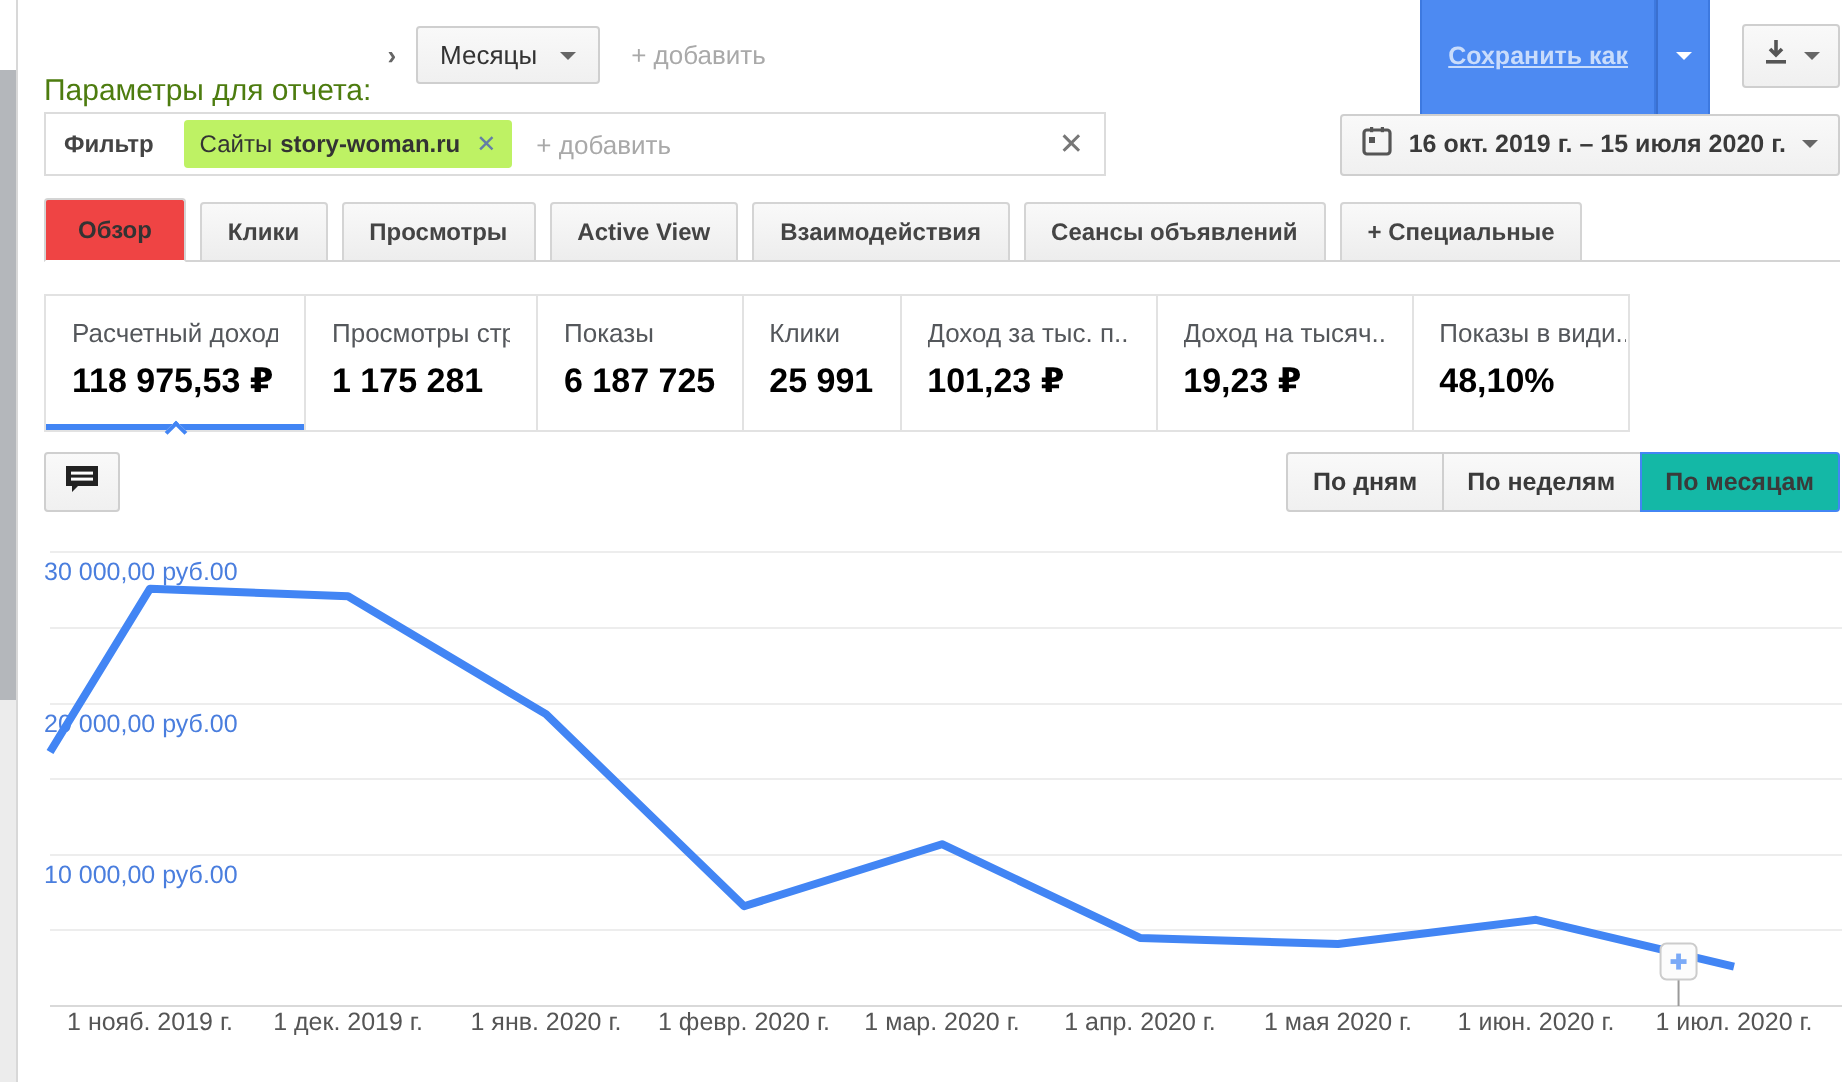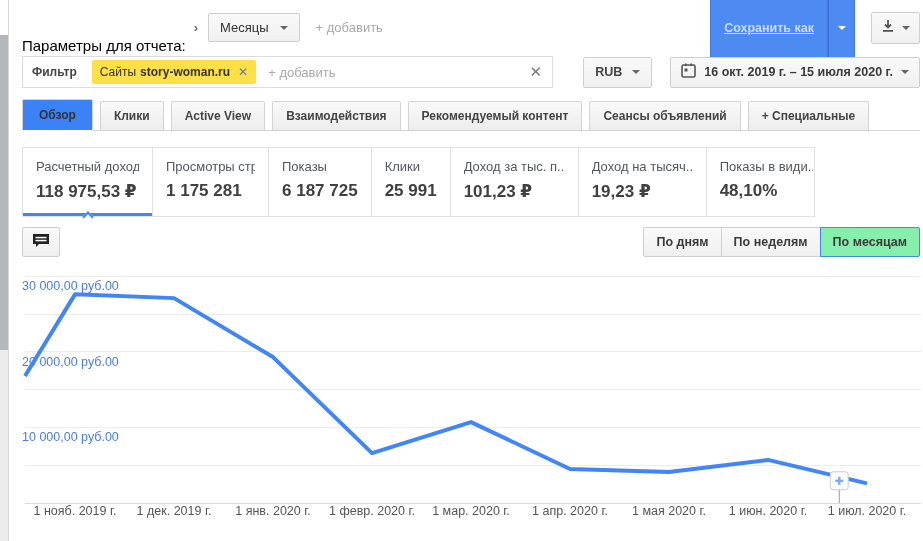--- a/index.html
+++ b/index.html
@@ -19,77 +19,77 @@
   .btn {
     background: linear-gradient(#f9f9f9,#f0f0f0);
     border: 1px solid #cfcfcf; border-radius: 2px;
     font: inherit; color:#333; display: inline-flex; align-items: center; cursor: pointer;
   }
   .caret { width:0; height:0; border-left:4px solid transparent; border-right:4px solid transparent; border-top:4px solid #666; display:inline-block; }
   .caret.white { border-top-color:#fff; }
 
   
   .header-row { display:flex; align-items:center; padding-top:11px; height:44px; }
-  .page-title { font-size:15px; color:#000000;margin-top:36px; }
+  .page-title { font-size:15px; color:#4d7c0f;margin-top:36px; }
   .chev { color:#666; font-weight:bold; font-size:13px; margin:0 10px 0 8px; }
   .report-type { padding:6px 11px; gap:11px; font-size:13px; }
   .add-param { color:#a9a9a9; font-size:13px; margin-left:16px; cursor:pointer; }
   .header-actions { margin-left:auto; display:flex; align-items:center; gap:16px; }
   .save-group { display:flex; }
   .save-main {
     background:#4d8af2; border:1px solid #3d79e0; border-radius:2px 0 0 2px;
     color:#c9dcfb; font-size:12.5px; font-weight:bold; text-decoration:underline;
     padding:23px 13px; cursor:pointer; font-family:inherit;
   }
   .save-caret { background:#4d8af2; border:1px solid #3d79e0; border-left:1px solid #3a70d0; border-radius:0 2px 2px 0; width:27px; justify-content:center; }
   .download-btn { padding:7px 9px; gap:7px; height:32px; }
 
   
   .filter-row { display:flex; align-items:center; margin-top:12px; }
   .filter-box { width:531px; height:32px; border:1px solid #dcdcdc; display:flex; align-items:center; padding:0 10px 0 9px; background:#fff; }
   .filter-label { font-weight:bold; font-size:12px; color:#444; margin-right:15px; }
-  .chip { background:#fde047; border-radius:2px; height:24px; display:inline-flex; align-items:center; padding:0 8px; font-size:12px; color:#333; white-space:nowrap; }
+  .chip { background:#bef264; border-radius:2px; height:24px; display:inline-flex; align-items:center; padding:0 8px; font-size:12px; color:#333; white-space:nowrap; }
   .chip b { margin-left:4px; }
   .chip-x { color:#64810_; } 
   .chip .chip-x { color:#637ea6; font-weight:bold; margin-left:8px; font-size:12px; cursor:pointer; }
   .filter-add { color:#a9a9a9; font-size:13px; margin-left:12px; }
   .filter-clear { margin-left:auto; color:#777; font-size:15px; cursor:pointer; }
   .filter-right { margin-left:auto; display:flex; gap:18px; align-items:center; }
   .currency-btn { padding:0 11px; gap:10px; height:31px; font-weight:bold; color:#444; font-size:12.5px; }
   .date-btn { padding:0 10px; gap:8px; height:31px; font-weight:bold; color:#3a3a3a; font-size:12.5px; }
 
   
   .tabs { display:flex; align-items:flex-end; margin-top:13px; border-bottom:1px solid #d4d4d4; height:30px; }
   .tab {
     background: linear-gradient(#f9f9f9,#ededed); border:1px solid #d4d4d4; border-radius:2px 2px 0 0;
     font-size:12px; font-weight:bold; color:#444; padding:7px 13px; margin-right:7px; margin-bottom:-1px;
     white-space:nowrap; cursor:pointer;
   }
-  .tab.active { background:#3b82f6; border-bottom-color:#fff; color:#333; padding:8px 16px; }
+  .tab.active { background:#ef4444; border-bottom-color:#fff; color:#333; padding:8px 16px; }
 
   
   .metrics { display:flex; border:1px solid #e2e2e2; margin-top:16px; width:793px; }
   .metric { position:relative; border-right:1px solid #e2e2e2; padding:11px 13px 14px; overflow:visible; cursor:pointer; }
   .metric:last-child { border-right:none; }
   .metric .m-label { font-size:13px; color:#54575b; margin-bottom:7px; white-space:nowrap; overflow:hidden; }
-  .metric .m-value { font-size:17px; font-weight:bold; color:#404040; white-space:nowrap; }
+  .metric .m-value { font-size:17px; font-weight:bold; color:#000000; white-space:nowrap; }
   .metric.selected::after { content:""; position:absolute; left:0; right:0; bottom:0; height:3px; background:#4285f4; }
   .metric.selected .notch { position:absolute; left:50%; bottom:-5px; width:8px; height:8px; background:#fff;
     border-top:2px solid #4285f4; border-left:2px solid #4285f4; transform:translateX(-50%) rotate(45deg); z-index:2; }
   .m-w1{width:130px}.m-w2{width:116px}.m-w3{width:132px}.m-w4{width:132px}.m-w5{width:128px}.m-w6{width:128px}.m-w7{width:119px}
 
   
   .controls-row { display:flex; justify-content:space-between; align-items:center; margin-top:10px; height:30px; }
   .comment-btn { width:38px; height:30px; justify-content:center; margin-right:22px; }
   .segmented { display:flex; }
   .seg-btn { background:linear-gradient(#f9f9f9,#f0f0f0); border:1px solid #cfcfcf; padding:0 12px; height:30px;
     font-size:12.5px; font-weight:bold; color:#3a3a3a; margin-left:-1px; position:relative; display:flex; align-items:center; cursor:pointer; }
   .seg-btn:first-child { margin-left:0; border-radius:2px 0 0 2px; }
   .seg-btn:last-child { border-radius:0 2px 2px 0; }
-  .seg-btn.selected { border:1px solid #4285f4; z-index:2; background:#86efac; }
+  .seg-btn.selected { border:1px solid #4285f4; z-index:2; background:#14b8a6; }
 
   
   .chart { position:absolute; left:0; top:262px; width:923px; height:275px; }
   .chart svg { display:block; }
   .chart text { font-family:"Liberation Sans","DejaVu Sans",sans-serif; }
 </style>
 </head>
 <body>
 
 <div class="scroll-strip">
@@ -131,45 +131,41 @@
       <span class="filter-label">Фильтр</span>
       <span class="chip">
         <span>Сайты</span>
         <b>story-woman.ru</b>
         <span class="chip-x">✕</span>
       </span>
       <span class="filter-add">+ добавить</span>
       <span class="filter-clear">✕</span>
     </div>
     <div class="filter-right">
-      <button class="btn currency-btn">
-        <span>RUB</span>
-        <span class="caret"></span>
-      </button>
       <button class="btn date-btn">
         <span>
           <svg width="15" height="15" viewBox="0 0 15 15">
               <rect x="1" y="2" width="13" height="12" rx="1.5" fill="none" stroke="#555" stroke-width="1.6"></rect>
               <rect x="3.5" y="5.5" width="3" height="3" fill="#555"></rect>
               <rect x="4" y="0.5" width="1.6" height="2.6" fill="#555"></rect>
               <rect x="9.4" y="0.5" width="1.6" height="2.6" fill="#555"></rect>
             </svg>
         </span>
         <span>16 окт. 2019 г. – 15 июля 2020 г.</span>
         <span class="caret"></span>
       </button>
     </div>
   </div>
 
   <div class="tabs">
     <div class="tab active">Обзор</div>
     <div class="tab">Клики</div>
+    <div class="tab">Просмотры</div>
     <div class="tab">Active View</div>
     <div class="tab">Взаимодействия</div>
-    <div class="tab">Рекомендуемый контент</div>
     <div class="tab">Сеансы объявлений</div>
     <div class="tab">+ Специальные</div>
   </div>
 
   <div class="metrics">
     <div class="metric selected m-w1">
       <div class="m-label">Расчетный доход</div>
       <div class="m-value">118 975,53 ₽</div>
       <span class="notch"></span>
     </div>

